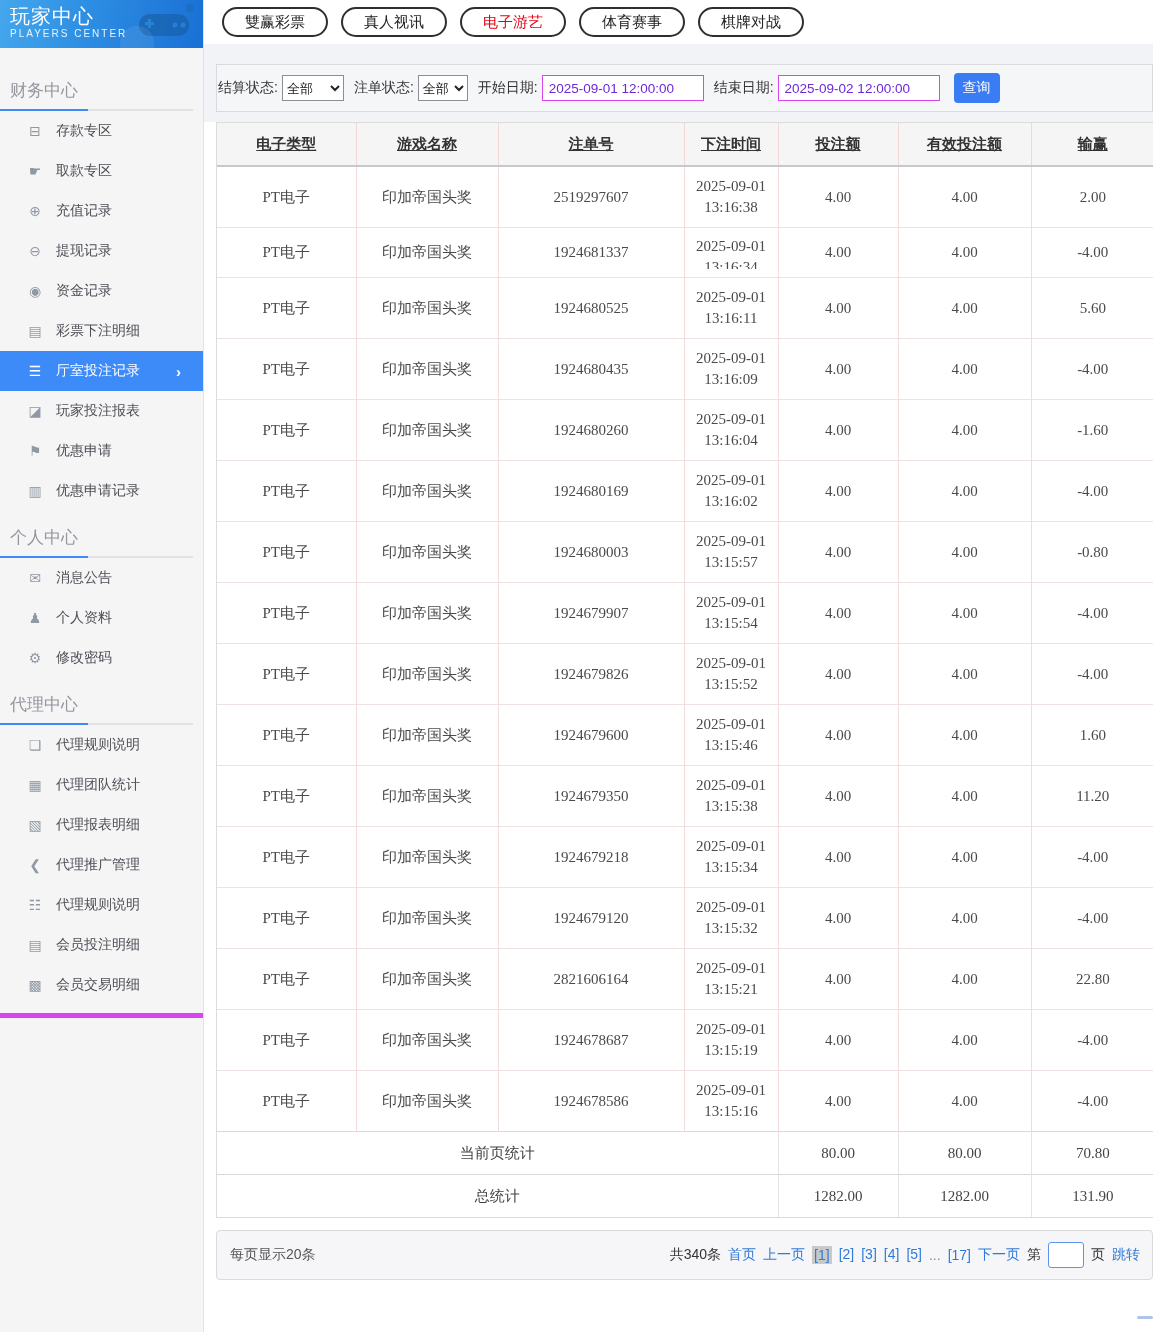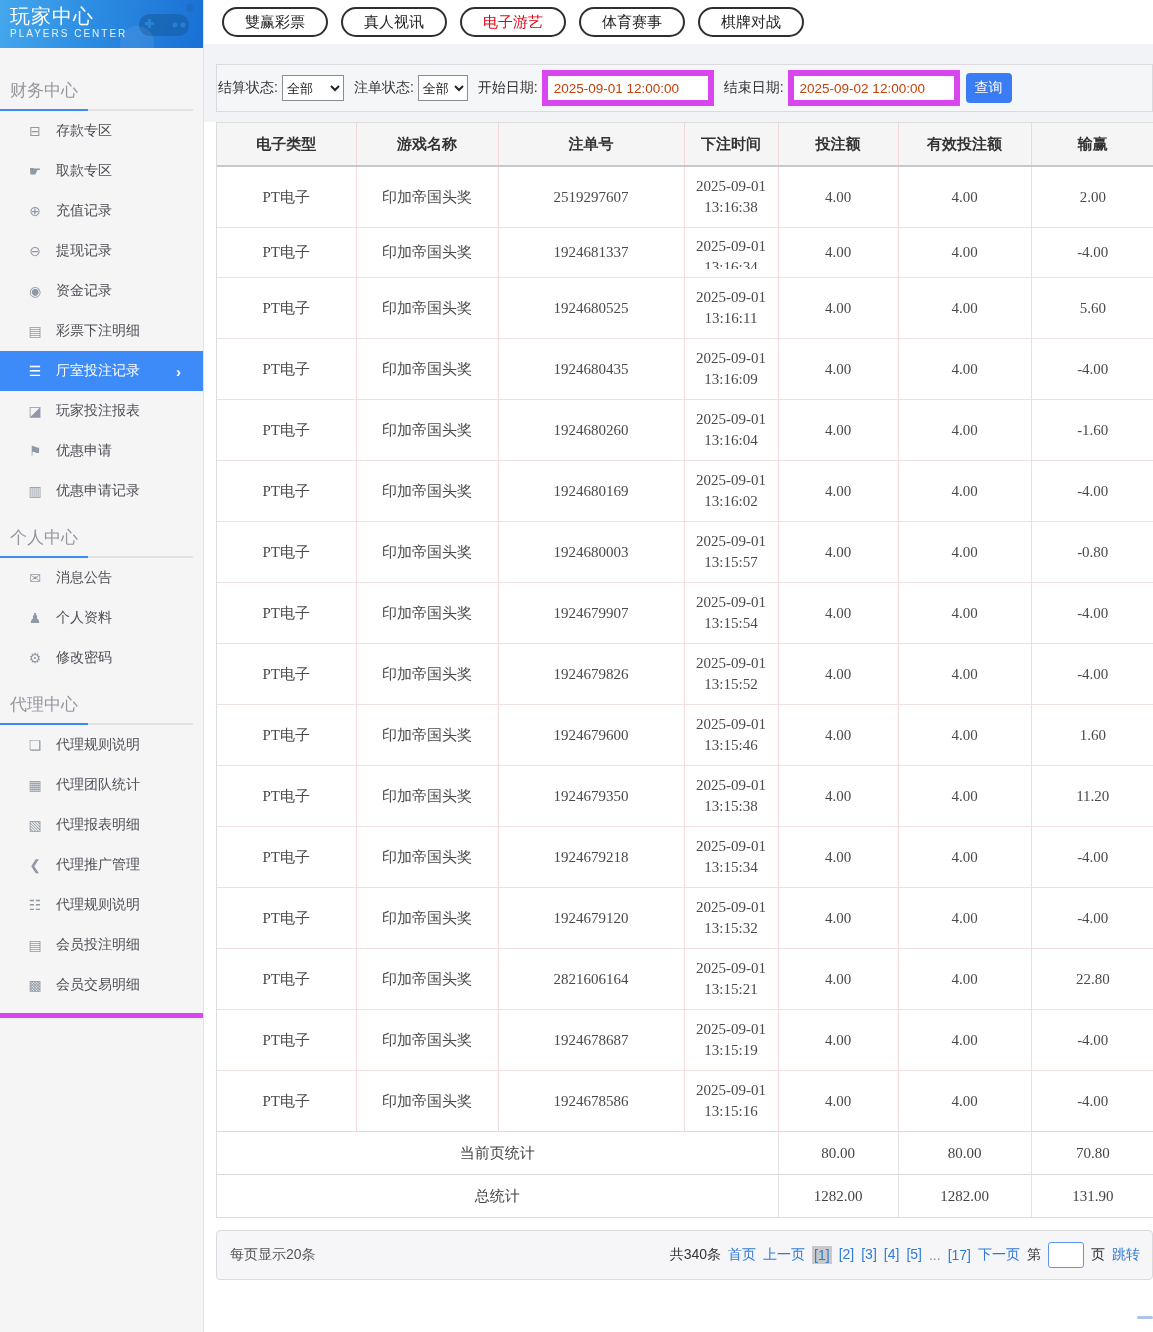--- a/index.html
+++ b/index.html
@@ -28,27 +28,27 @@
   .tab{height:30px;border:2px solid #2e2e2e;border-radius:16px;background:#fff;padding:12px 21px;font-size:15px;color:#222;display:flex;align-items:center;box-sizing:border-box;font-family:inherit;cursor:pointer;}
   .tab.active{color:#e60012;}
   .gray-band{position:absolute;top:44px;left:0;width:949px;height:78px;background:#f2f3f6;}
 
   .filter-panel{position:relative;margin:20px 0 0 12px;width:937px;height:48px;background:#f5f6f8;border:1px solid #d9d9de;box-sizing:border-box;display:flex;align-items:center;font-size:14px;color:#333;padding-left:1px;}
   .filter-panel label{margin-right:4px;}
   .filter-panel .gap{width:10px;}
   .filter-panel select{height:26px;border:1px solid #8d8d97;background:#fff;font-size:13px;font-family:inherit;color:#222;}
   .sel-settle{width:62px;}
   .sel-order{width:50px;}
-  .date-input{width:148px;height:24px;border:6px solid #d946ef;font-size:13.5px;color:#c2410c;padding:0 6px;font-family:inherit;}
-  .search-btn{margin-left:6px;width:46px;height:30px;background:#3a7cf4;color:#fff;border:none;border-radius:4px;font-size:14px;font-family:inherit;cursor:pointer;}
+  .date-input{width:148px;height:24px;border:1px solid #d946ef;font-size:13.5px;color:#6d28d9;padding:0 6px;font-family:inherit;}
+  .search-btn{margin-left:14px;width:46px;height:30px;background:#3a7cf4;color:#fff;border:none;border-radius:4px;font-size:14px;font-family:inherit;cursor:pointer;}
 
   
   .table-panel{position:relative;margin:10px 0 0 12px;width:937px;border:1px solid #dcdcdc;box-sizing:content-box;background:#fff;}
   table{border-collapse:collapse;width:937px;table-layout:fixed;font-family:"Liberation Serif","DejaVu Serif",serif;}
-  thead th{height:40px;background:#f5f5f5;font-size:15px;color:#333;font-weight:bold;border-bottom:2px solid #c8c8c8;border-left:1px solid #f1d8d8;font-family:"Liberation Sans","DejaVu Sans",sans-serif;}
+  thead th{height:40px;background:#f5f5f5;font-size:15px;color:#333;font-weight:bold;border-bottom:2px solid #c8c8c8;border-left:1px solid #f1d8d8;font-family:"Liberation Sans","DejaVu Sans",sans-serif;text-decoration:underline;}
   thead th:first-child{border-left:none;}
   tbody td{height:60px;text-align:center;font-size:15px;color:#4a4a4a;border-left:1px solid #f4dbdb;border-top:1px solid #f0e0e0;padding:0;}
   tbody td:first-child{border-left:none;}
   tbody tr:first-child td{border-top:none;}
   .time-wrap div{line-height:21px;}
   tr.clip td{height:49px;}
   tr.clip .time-wrap{max-height:33px;overflow:hidden;}
   tfoot td{height:40px;text-align:center;font-size:15px;color:#444;border-top:1px solid #d9d9d9;border-left:1px solid #e3e3e3;}
   tfoot td:first-child{border-left:none;}
 

